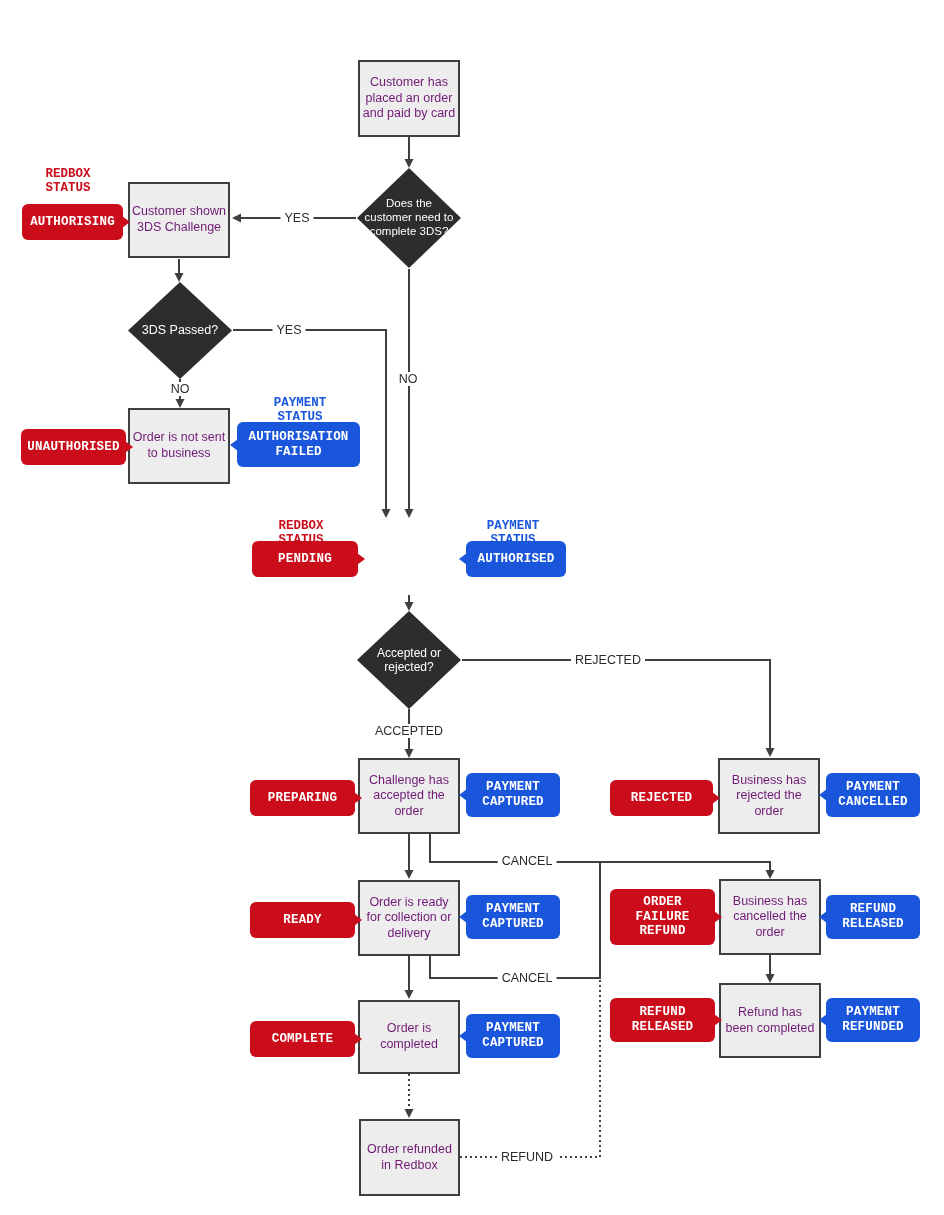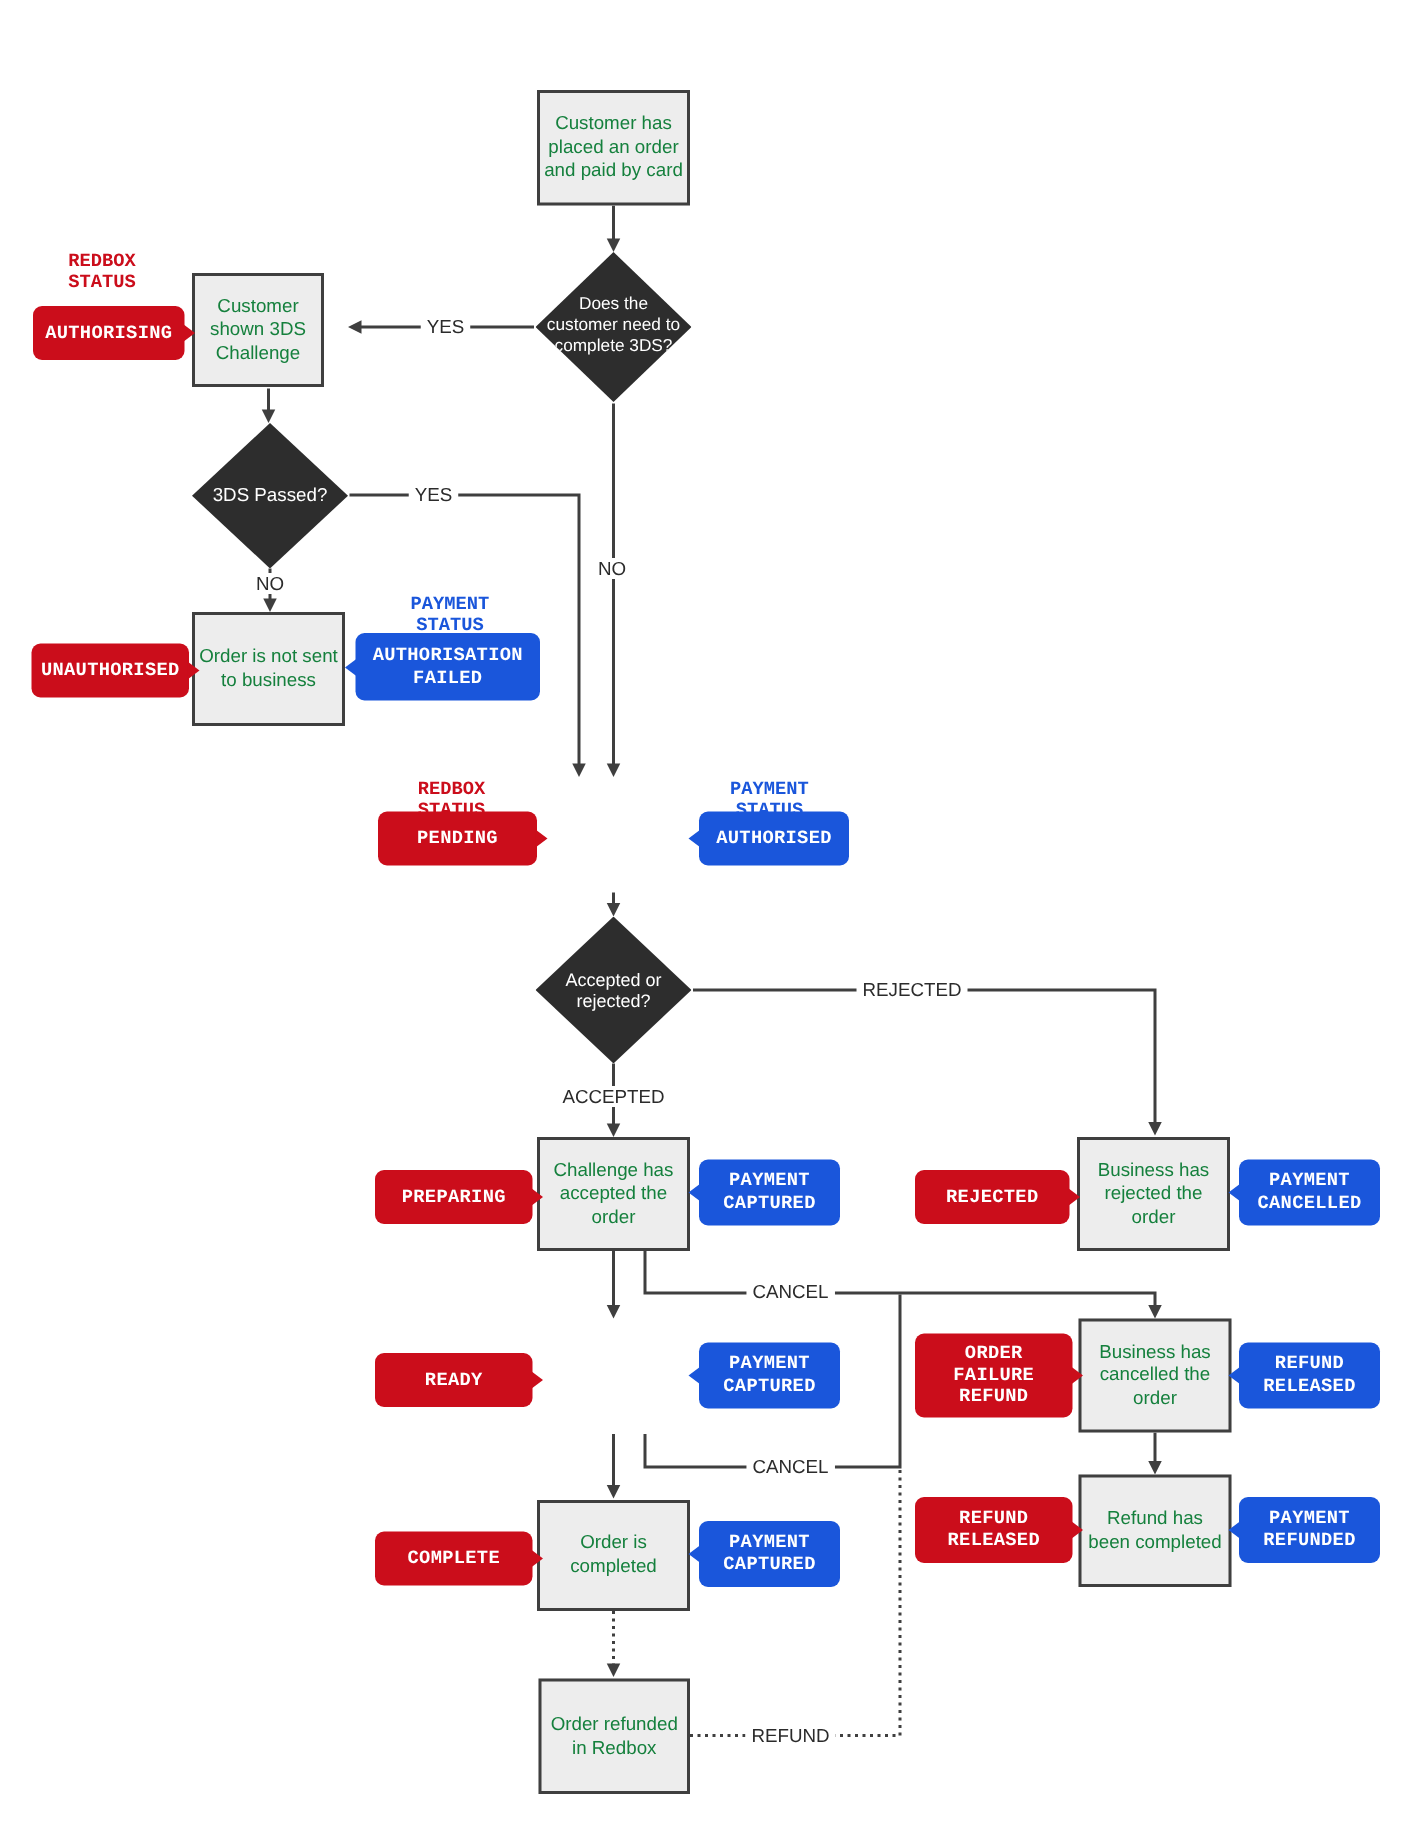--- a/index.html
+++ b/index.html
@@ -9,21 +9,21 @@
   }
   svg.edges { position:absolute; left:0; top:0; }
   svg.edges path { stroke:var(--line,#3f3f3f); stroke-width:2; fill:none; }
   svg.edges path.dotted { stroke-dasharray:2 3; }
   svg.edges polygon { fill:var(--line,#3f3f3f); }
 
   .box {
     position:absolute; background:var(--box_fill,#ededed);
     border:2px solid var(--line,#3f3f3f); box-sizing:border-box;
     display:flex; align-items:center; justify-content:center;
-    text-align:center; font-size:12.5px; line-height:1.25; color:#15803d;
+    text-align:center; font-size:12.5px; line-height:1.25; color:#701a75;
     padding:2px;
   }
   .diamond {
     position:absolute; background:var(--diamond_fill,#2d2d2d);
     clip-path:polygon(50% 0,100% 50%,50% 100%,0 50%);
     display:flex; align-items:center; justify-content:center;
     text-align:center; color:#ffffff; font-size:11.5px; line-height:1.2;
     padding:4px; box-sizing:border-box;
   }
   .badge {
@@ -110,31 +110,34 @@
 
     <path class="dotted" d="M409 1074 L409 1112"></path>
       <polygon points="409,1118 404.5,1109 413.5,1109"></polygon>
 
     <path class="dotted" d="M460 1157 L600 1157 L600 980"></path>
   </svg>
 
   <div class="box" style="left:358px;top:60px;width:102px;height:77px">
     <span>Customer has placed an order and paid by card</span>
   </div>
-  <div class="box" style="left:128px;top:182px;width:88px;height:76px">
+  <div class="box" style="left:128px;top:182px;width:102px;height:76px">
     <span>Customer shown 3DS Challenge</span>
   </div>
   <div class="box" style="left:128px;top:408px;width:102px;height:76px">
     <span>Order is not sent to business</span>
   </div>
   <div class="box" style="left:358px;top:758px;width:102px;height:76px">
     <span>Challenge has accepted the order</span>
   </div>
   <div class="box" style="left:718px;top:758px;width:102px;height:76px">
     <span>Business has rejected the order</span>
+  </div>
+  <div class="box" style="left:358px;top:880px;width:102px;height:76px">
+    <span>Order is ready for collection or delivery</span>
   </div>
   <div class="box" style="left:719px;top:879px;width:102px;height:76px">
     <span>Business has cancelled the order</span>
   </div>
   <div class="box" style="left:358px;top:1000px;width:102px;height:74px">
     <span>Order is completed</span>
   </div>
   <div class="box" style="left:719px;top:983px;width:102px;height:75px">
     <span>Refund has been completed</span>
   </div>

